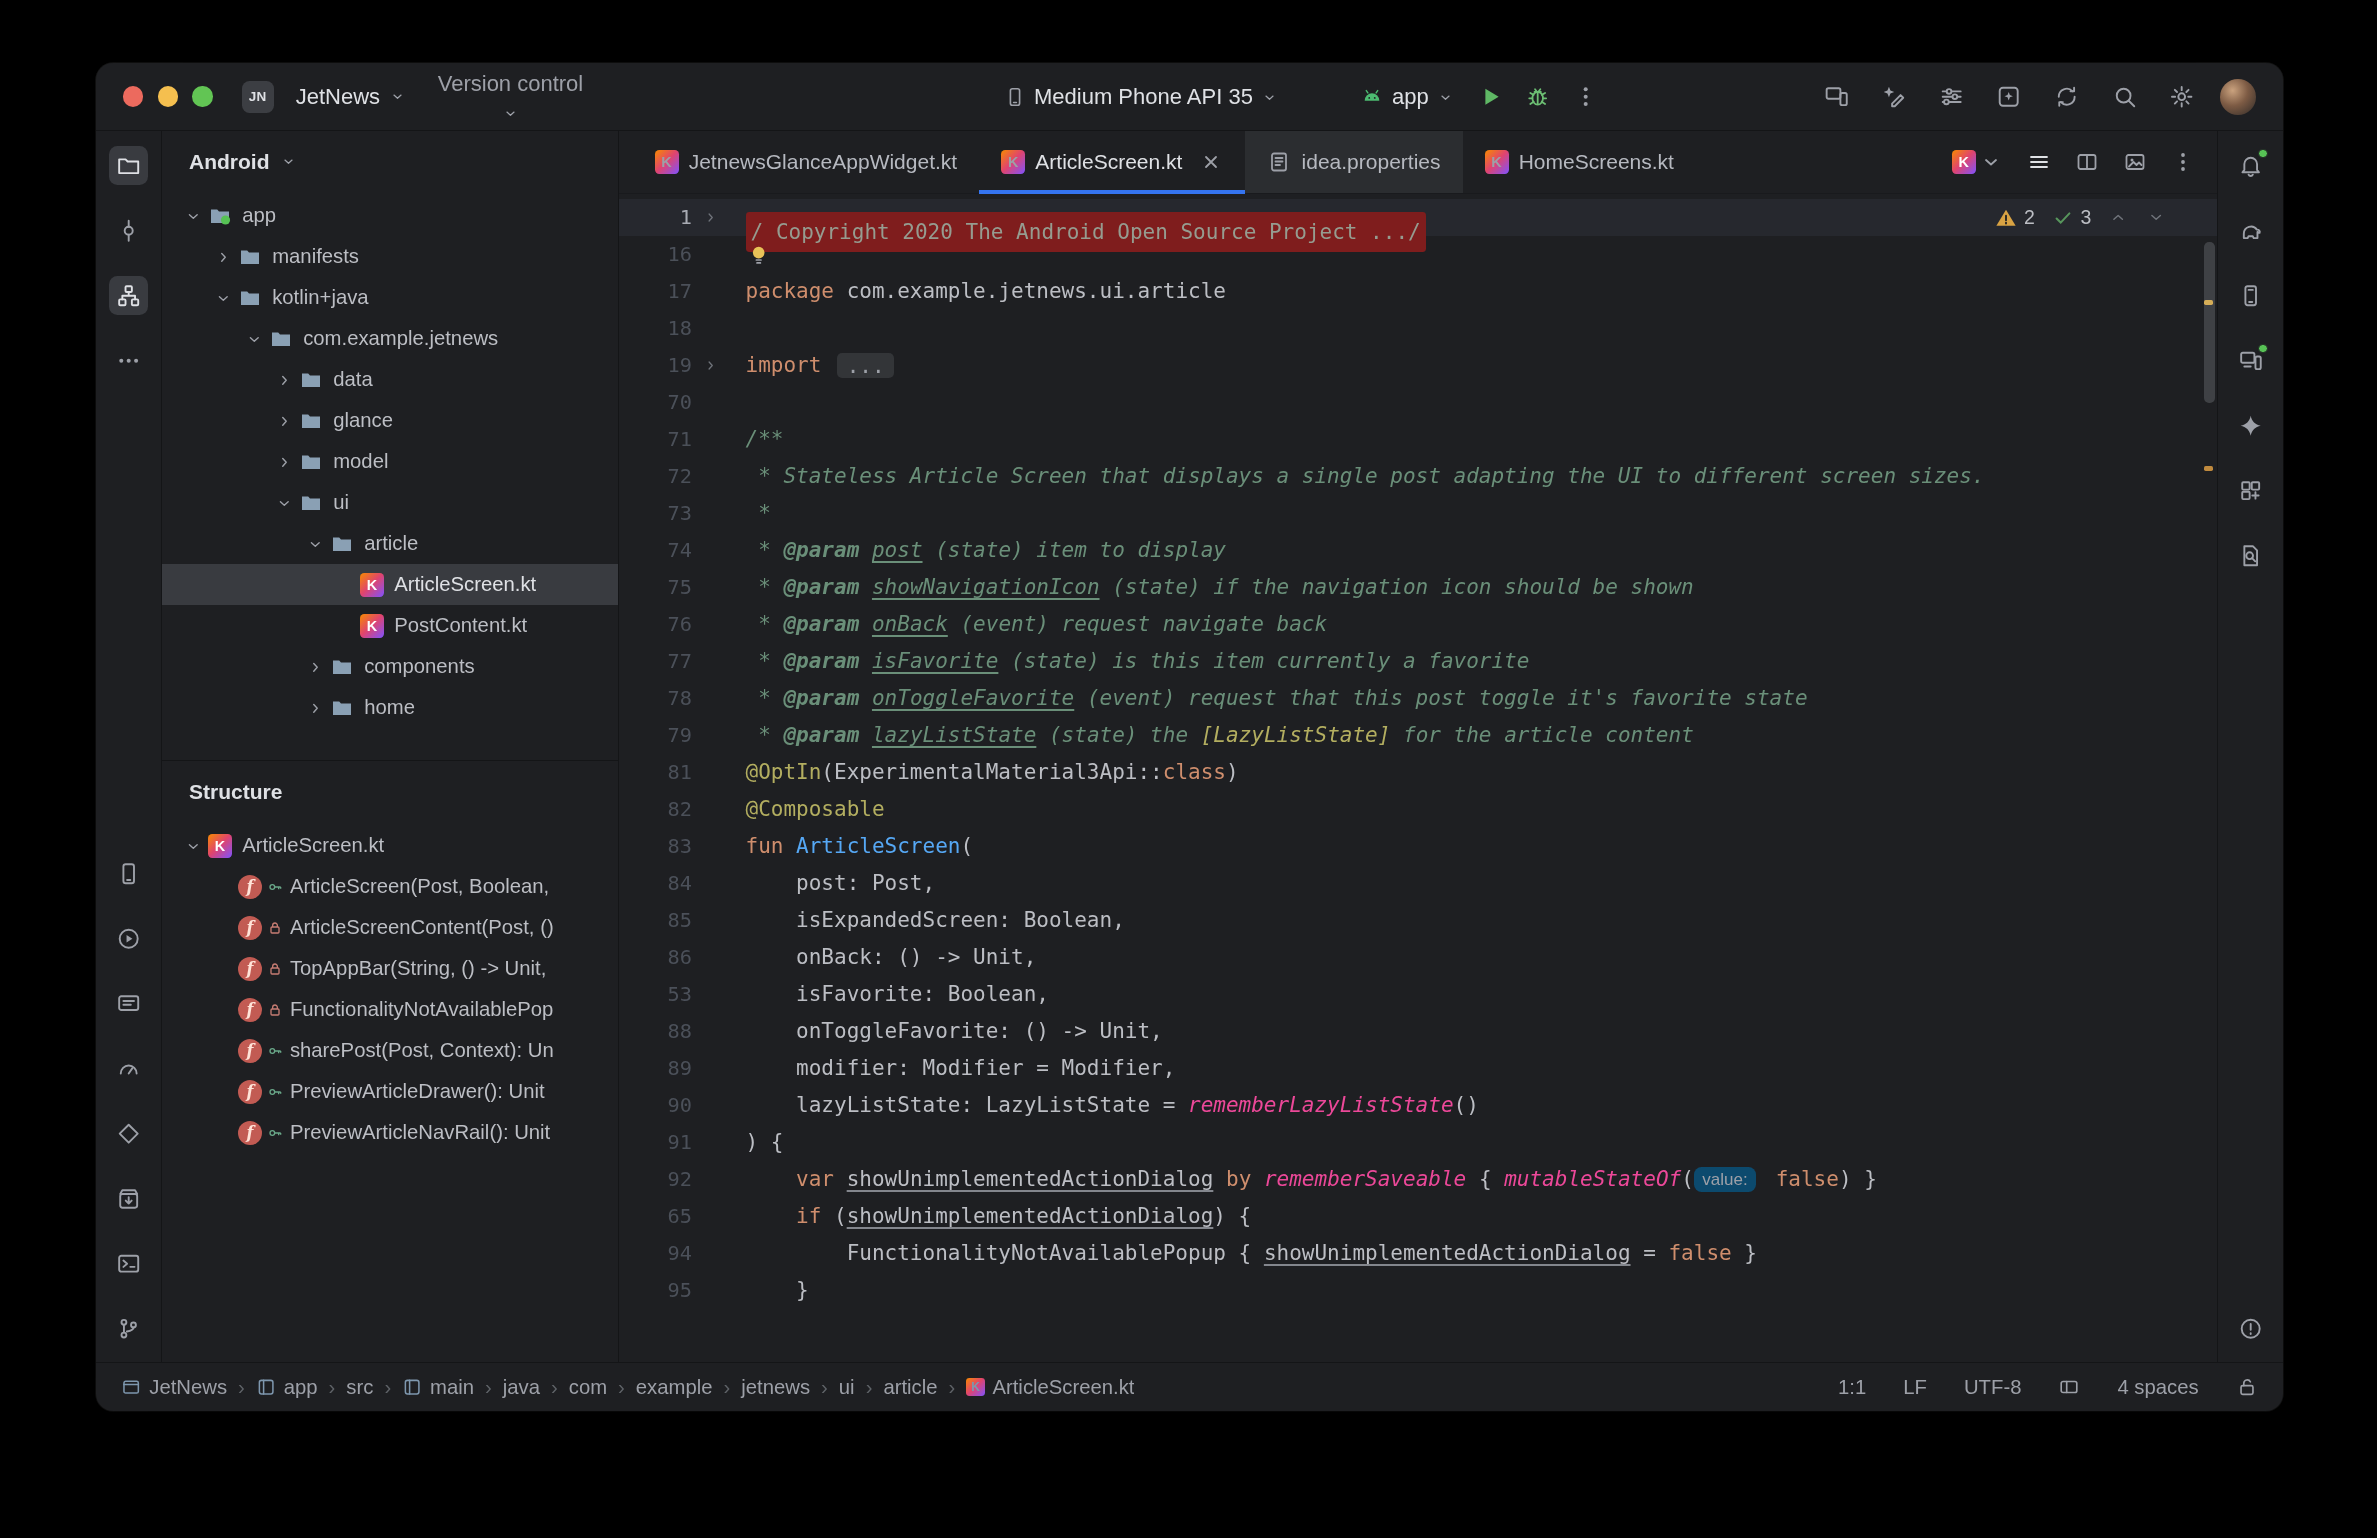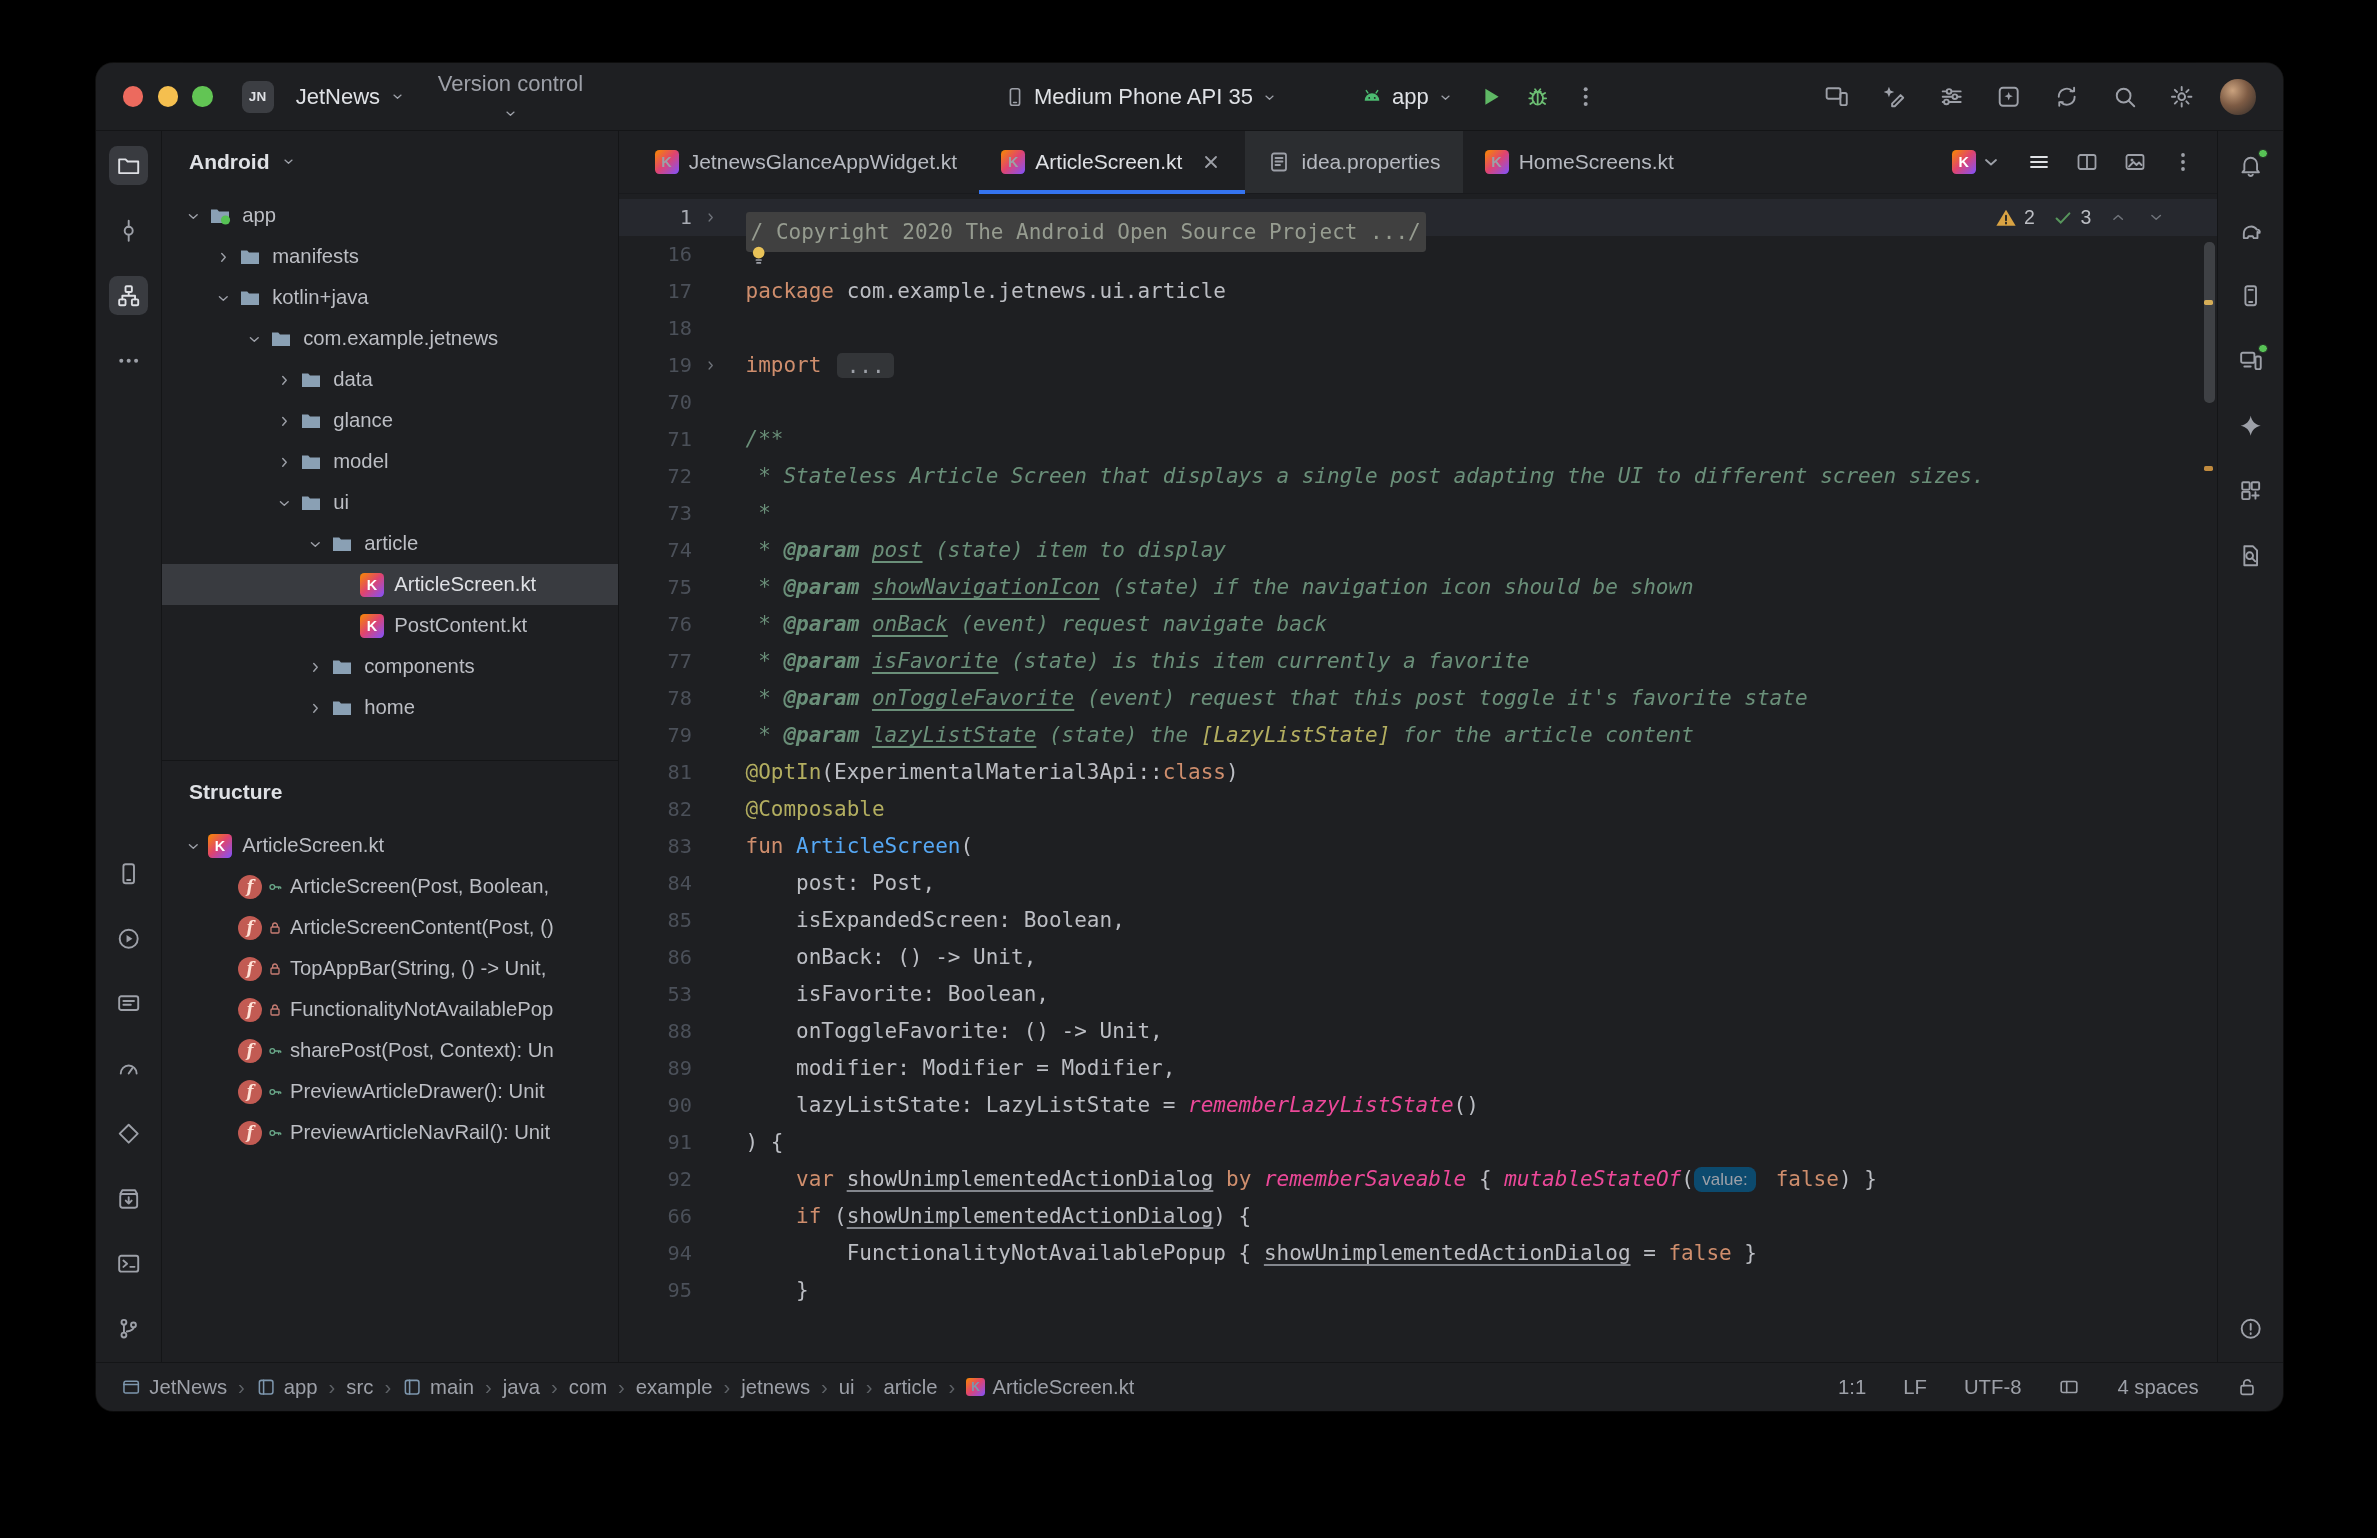--- a/index.html
+++ b/index.html
@@ -106,21 +106,21 @@
   .tk-fn{color:#56a8f5}
   .tk-ann{color:#b3ae60}
   .tk-doc{color:#6a8f79;font-style:italic}
   .tk-dtag{color:#6a8f79;font-style:italic;font-weight:700}
   .tk-dprm{color:#6a8f79;font-style:italic;text-decoration:underline;text-underline-offset:4.2px}
   .tk-dlnk{color:#b3ae60;font-style:italic}
   .tk-und{color:#bcbec4;text-decoration:underline;text-decoration-color:#83868d;text-underline-offset:4.2px}
   .tk-ita{color:#ec4899;font-style:italic}
   .tk-hint{font-family:"Liberation Sans",sans-serif;font-size:17px;background:#0c4a6e;color:#9da0a8;
     border-radius:7.6px;padding:2.5px 8.5px;margin-right:6.8px;line-height:normal;}
-  .tk-ftxt{color:#969c90;background:#404040;border-radius:3.4px;padding:1.7px 5.1px;margin-top:29px;}
+  .tk-ftxt{color:#969c90;background:#7f1d1d;border-radius:3.4px;padding:1.7px 5.1px;margin-top:29px;}
   .tk-fpill{color:#9da0a8;background:#333538;border-radius:5.1px;padding:0.8px 9.3px;margin-left:3.4px;line-height:normal;}
 
   .inspect{position:absolute;right:51px;top:0;height:37px;display:flex;align-items:center;gap:17px;
     font-family:"Liberation Sans",sans-serif;font-size:19.5px;color:#bcbec4;}
   .insp-item{display:flex;align-items:center;gap:6.8px;}
   .insp-item .icon{width:22px;height:22px;}
   .insp-nav{width:20.3px;height:20.3px;color:#6f737a;}
 
   .sb-thumb{position:absolute;right:2.5px;top:48px;width:10.2px;height:161px;background:#4b4d51;
     border-radius:5.1px;opacity:.75;}
@@ -949,21 +949,21 @@
             </div>
             <div class="code-line">
               <span class="gutter">
                 <span class="lnum">92</span>
                 <span class="foldcol"></span>
               </span>
               <span class="code-text"><span class="tk-pl">    </span><span class="tk-kw">var</span><span class="tk-pl"> </span><span class="tk-und">showUnimplementedActionDialog</span><span class="tk-pl"> </span><span class="tk-kw">by</span><span class="tk-pl"> </span><span class="tk-ita">rememberSaveable</span><span class="tk-pl"> { </span><span class="tk-ita">mutableStateOf</span><span class="tk-pl">(</span><span class="tk-hint">value:</span><span class="tk-pl"> </span><span class="tk-kw">false</span><span class="tk-pl">) }</span></span>
             </div>
             <div class="code-line">
               <span class="gutter">
-                <span class="lnum">66</span>
+                <span class="lnum">65</span>
                 <span class="foldcol"></span>
               </span>
               <span class="code-text"><span class="tk-pl">    </span><span class="tk-kw">if</span><span class="tk-pl"> (</span><span class="tk-und">showUnimplementedActionDialog</span><span class="tk-pl">) {</span></span>
             </div>
             <div class="code-line">
               <span class="gutter">
                 <span class="lnum">94</span>
                 <span class="foldcol"></span>
               </span>
               <span class="code-text"><span class="tk-pl">        FunctionalityNotAvailablePopup</span><span class="tk-pl"> { </span><span class="tk-und">showUnimplementedActionDialog</span><span class="tk-pl"> = </span><span class="tk-kw">false</span><span class="tk-pl"> }</span></span>

